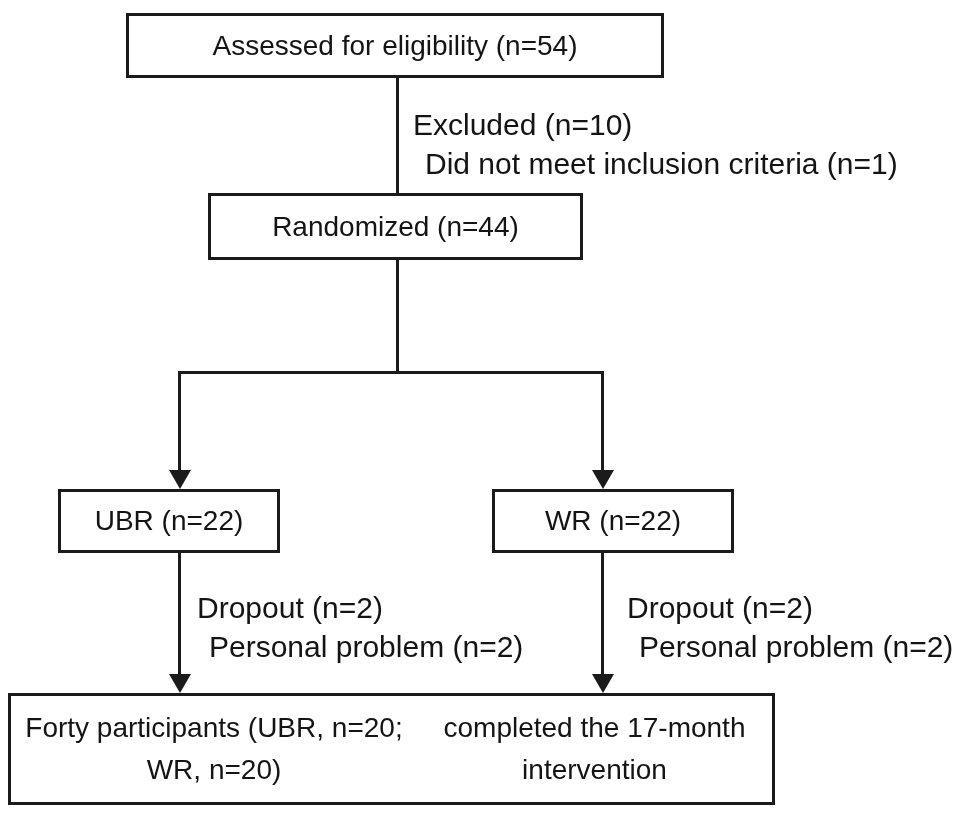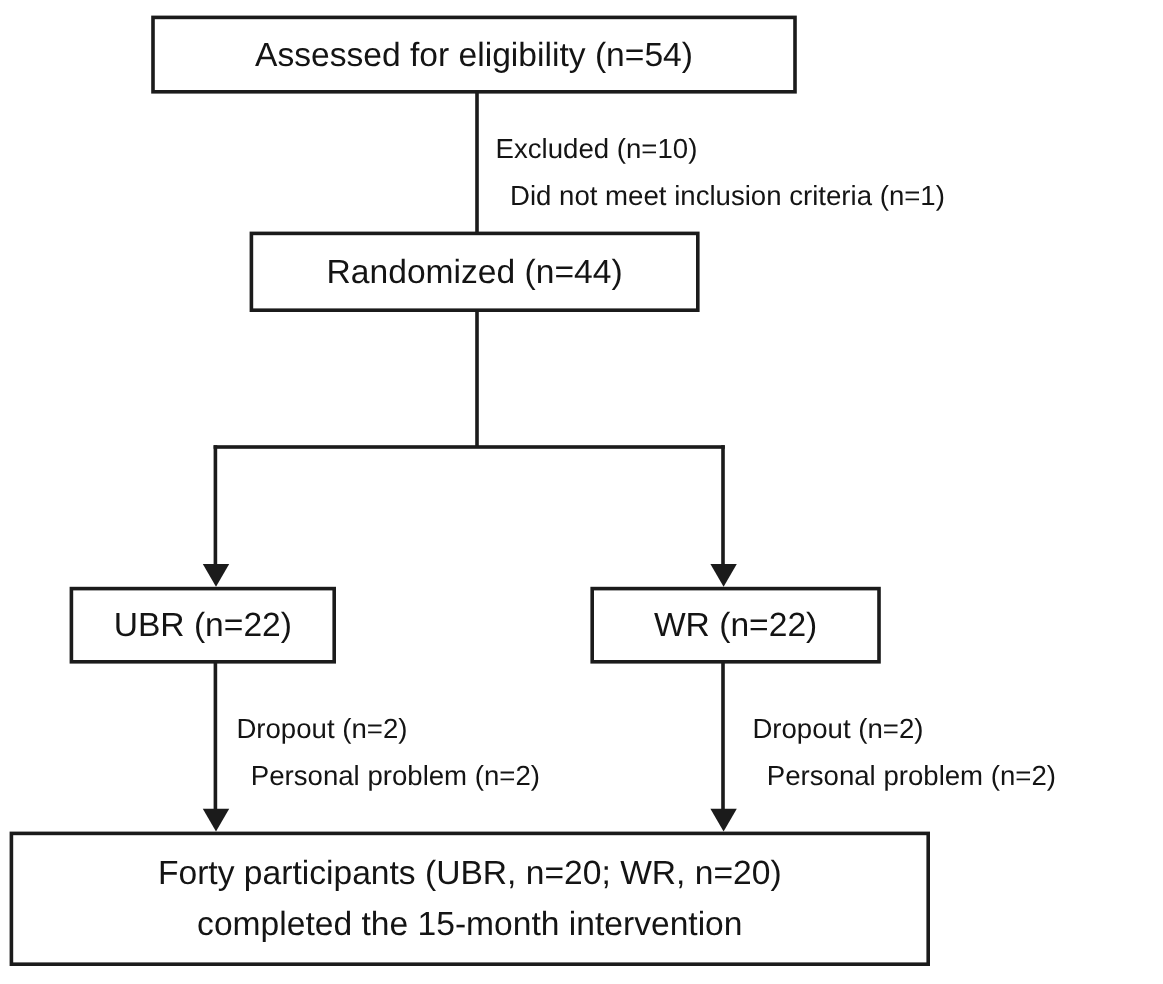--- a/index.html
+++ b/index.html
@@ -22,34 +22,34 @@
     border:3px solid var(--line);
     background:var(--bg);
     display:flex;
     align-items:center;
     justify-content:center;
     text-align:center;
     font-size:28px;
     line-height:1.2;
     color:var(--text);
   }
-  .fbox.multi{flex-direction:column;line-height:42px;}
+  .fbox.multi{flex-direction:row;line-height:42px;}
   .vline,.hline{position:absolute;background:var(--line);}
   .vline{width:3px;}
   .hline{height:3px;}
   .arrow-down{
     position:absolute;
     width:0;height:0;
     border-left:11px solid transparent;
     border-right:11px solid transparent;
     border-top:19px solid var(--line);
   }
   .note{
     position:absolute;
-    font-size:23px;
+    font-size:30px;
     line-height:39px;
     white-space:nowrap;
     color:var(--text);
   }
   .note .indent{padding-left:12px;}
 
   
   #box-assessed   {left:126px;top:13px;width:538px;height:65px;}
   #box-randomized {left:208px;top:193px;width:375px;height:67px;justify-content:center;}
   #box-ubr        {left:58px;top:489px;width:222px;height:64px;}
@@ -89,21 +89,21 @@
   <div class="fbox" id="box-ubr">
     <span>UBR (n=22)</span>
   </div>
 
   <div class="fbox" id="box-wr">
     <span>WR (n=22)</span>
   </div>
 
   <div class="fbox multi" id="box-completed">
     <span>Forty participants (UBR, n=20; WR, n=20)</span>
-    <span>completed the 15-month intervention</span>
+    <span>completed the 17-month intervention</span>
   </div>
 
   <div class="vline" id="line-assessed-randomized"></div>
   <div class="vline" id="line-randomized-split"></div>
   <div class="hline" id="line-split-horizontal"></div>
   <div class="vline" id="line-split-ubr"></div>
   <div class="vline" id="line-split-wr"></div>
   <div class="vline" id="line-ubr-completed"></div>
   <div class="vline" id="line-wr-completed"></div>
 

